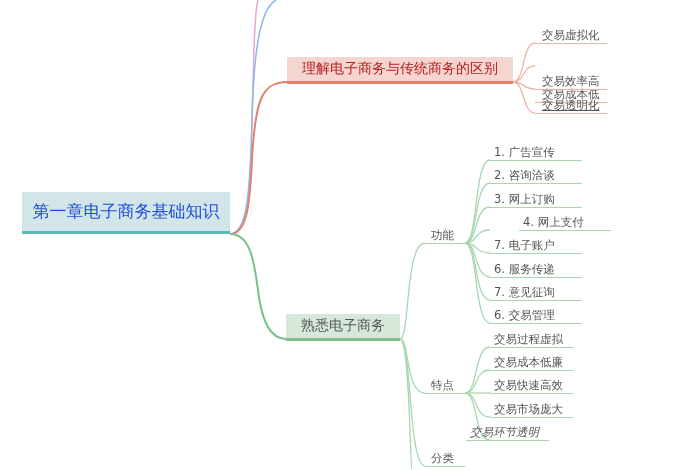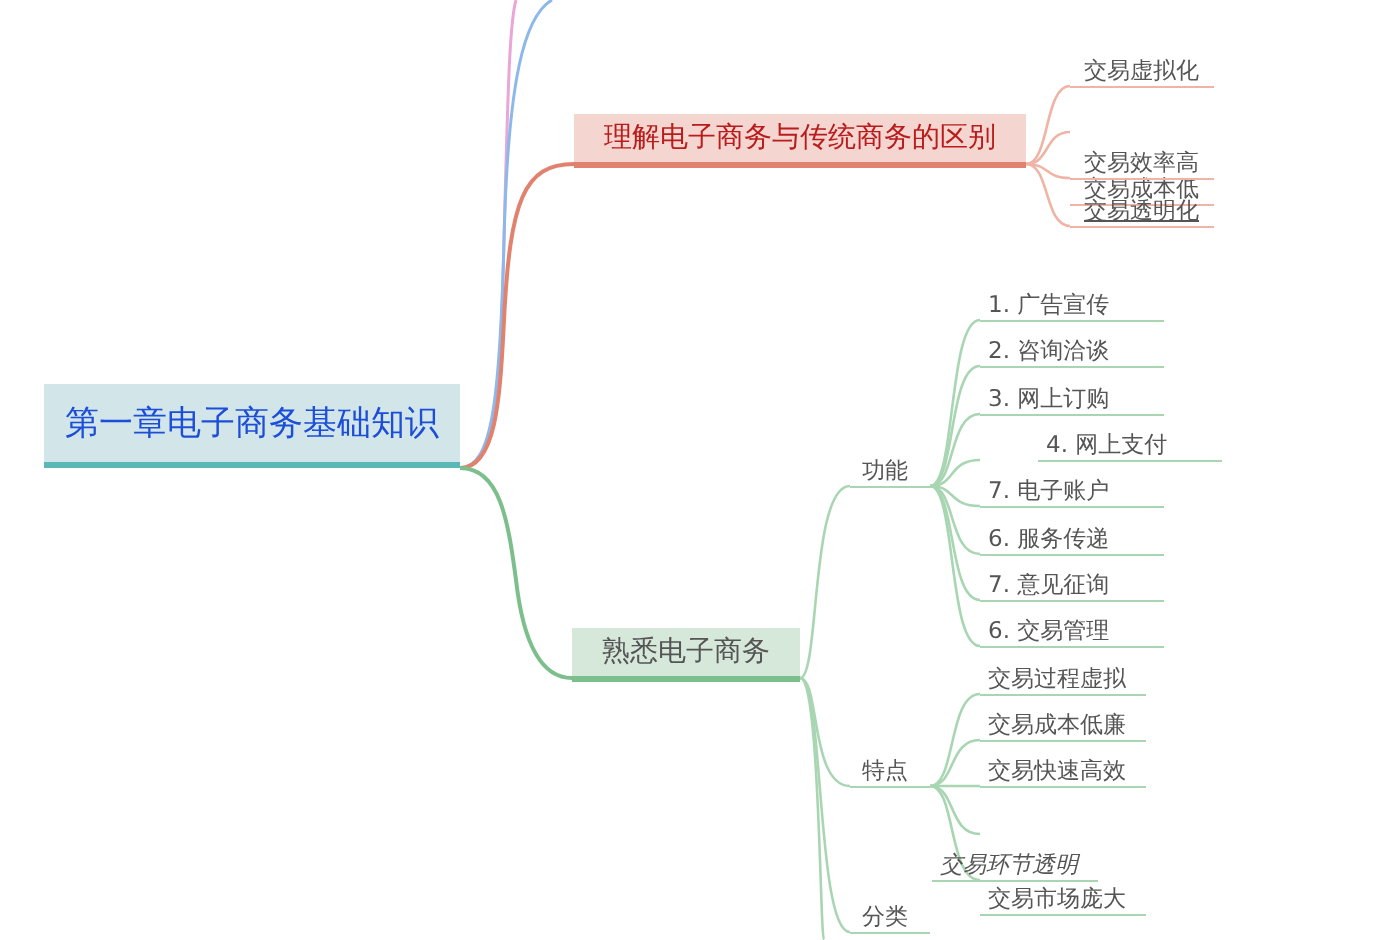--- a/index.html
+++ b/index.html
@@ -91,14 +91,14 @@
 <div class="node leaf leaf-g" style="left:490px;top:190px;width:92px;padding-left:4px;"><span>3. 网上订购</span></div>
 <div class="node leaf leaf-g" style="left:490px;top:213px;width:92px;padding-left:4px;margin-left:29px;"><span>4. 网上支付</span></div>
 <div class="node leaf leaf-g" style="left:490px;top:236px;width:92px;padding-left:4px;"><span>7. 电子账户</span></div>
 <div class="node leaf leaf-g" style="left:490px;top:260px;width:92px;padding-left:4px;"><span>6. 服务传递</span></div>
 <div class="node leaf leaf-g" style="left:490px;top:283px;width:92px;padding-left:4px;"><span>7. 意见征询</span></div>
 <div class="node leaf leaf-g" style="left:490px;top:306px;width:92px;padding-left:4px;"><span>6. 交易管理</span></div>
 
 <div class="node leaf leaf-g" style="left:490px;top:330px;width:83px;padding-left:4px;"><span>交易过程虚拟</span></div>
 <div class="node leaf leaf-g" style="left:490px;top:353px;width:83px;padding-left:4px;"><span>交易成本低廉</span></div>
 <div class="node leaf leaf-g" style="left:490px;top:376px;width:83px;padding-left:4px;"><span>交易快速高效</span></div>
-<div class="node leaf leaf-g" style="left:490px;top:400px;width:83px;padding-left:4px;margin-top:40px;"><span>交易市场庞大</span></div>
+<div class="node leaf leaf-g" style="left:490px;top:400px;width:83px;padding-left:4px;"><span>交易市场庞大</span></div>
 <div class="node leaf leaf-g" style="left:466px;top:423px;width:83px;padding-left:4px;font-style:italic;"><span>交易环节透明</span></div>
 
 </body></html>

